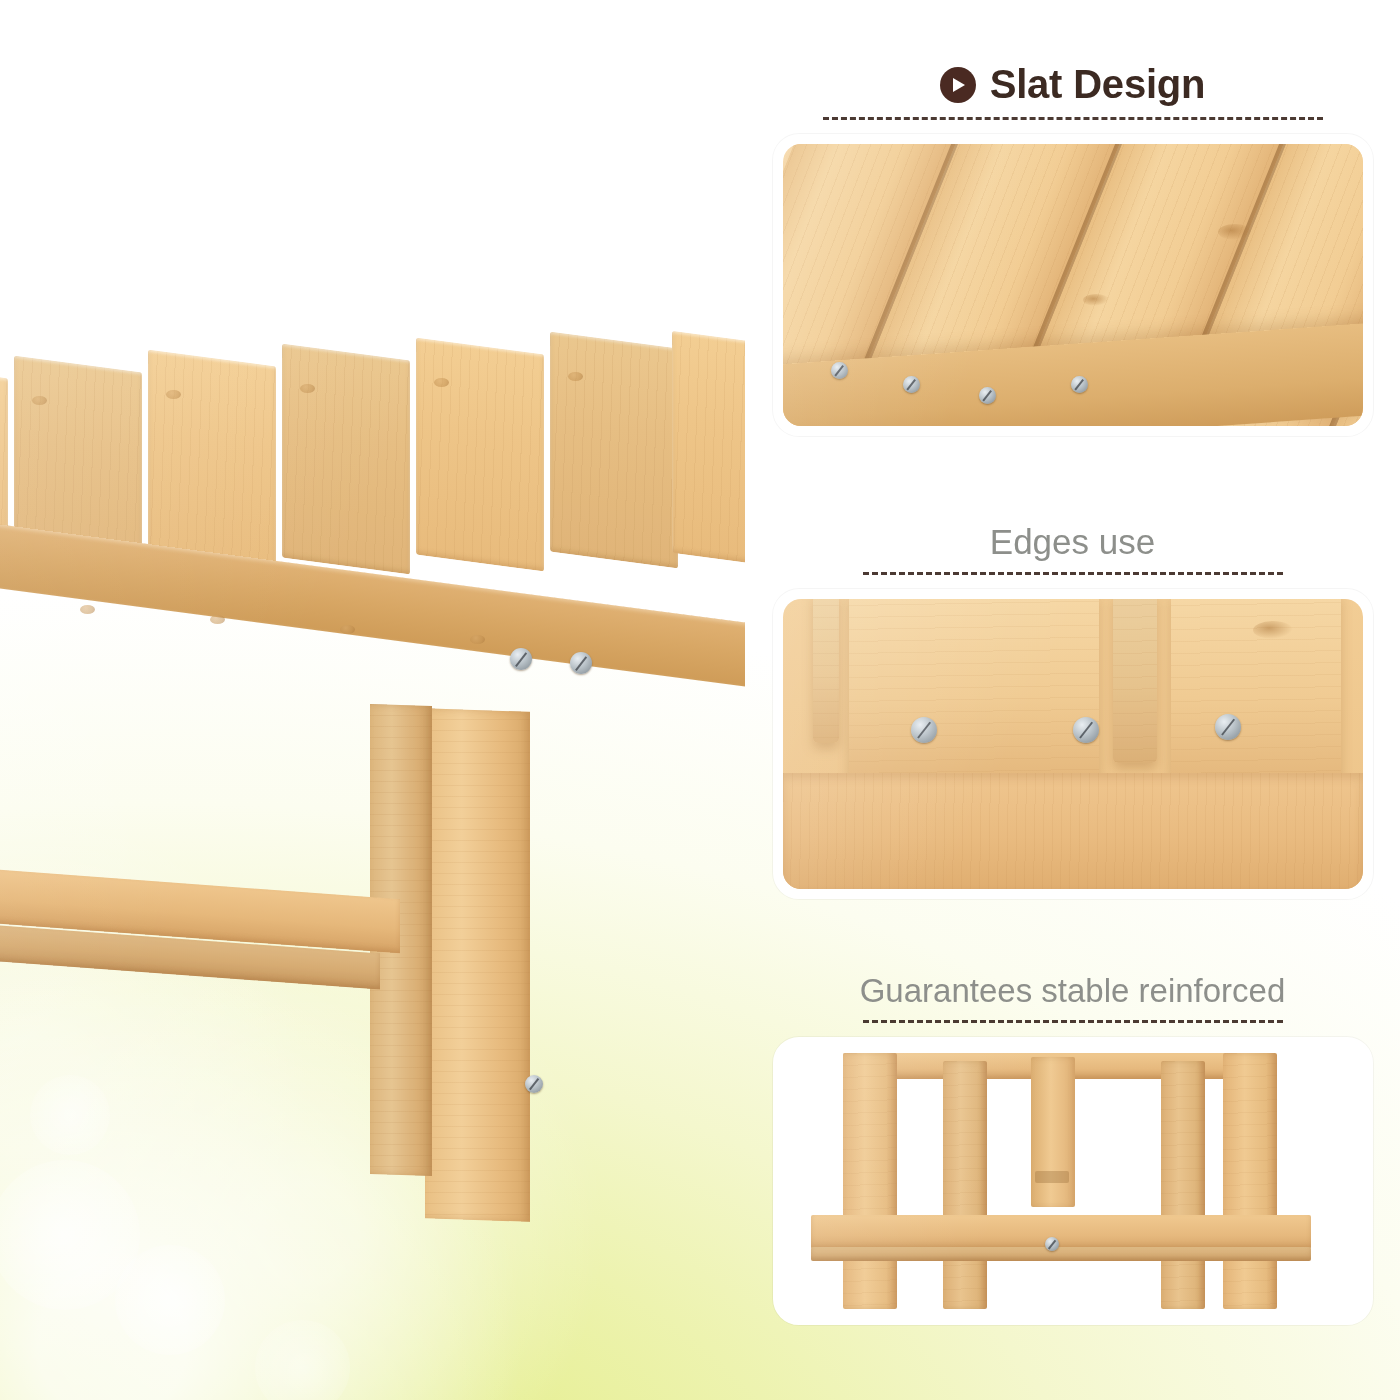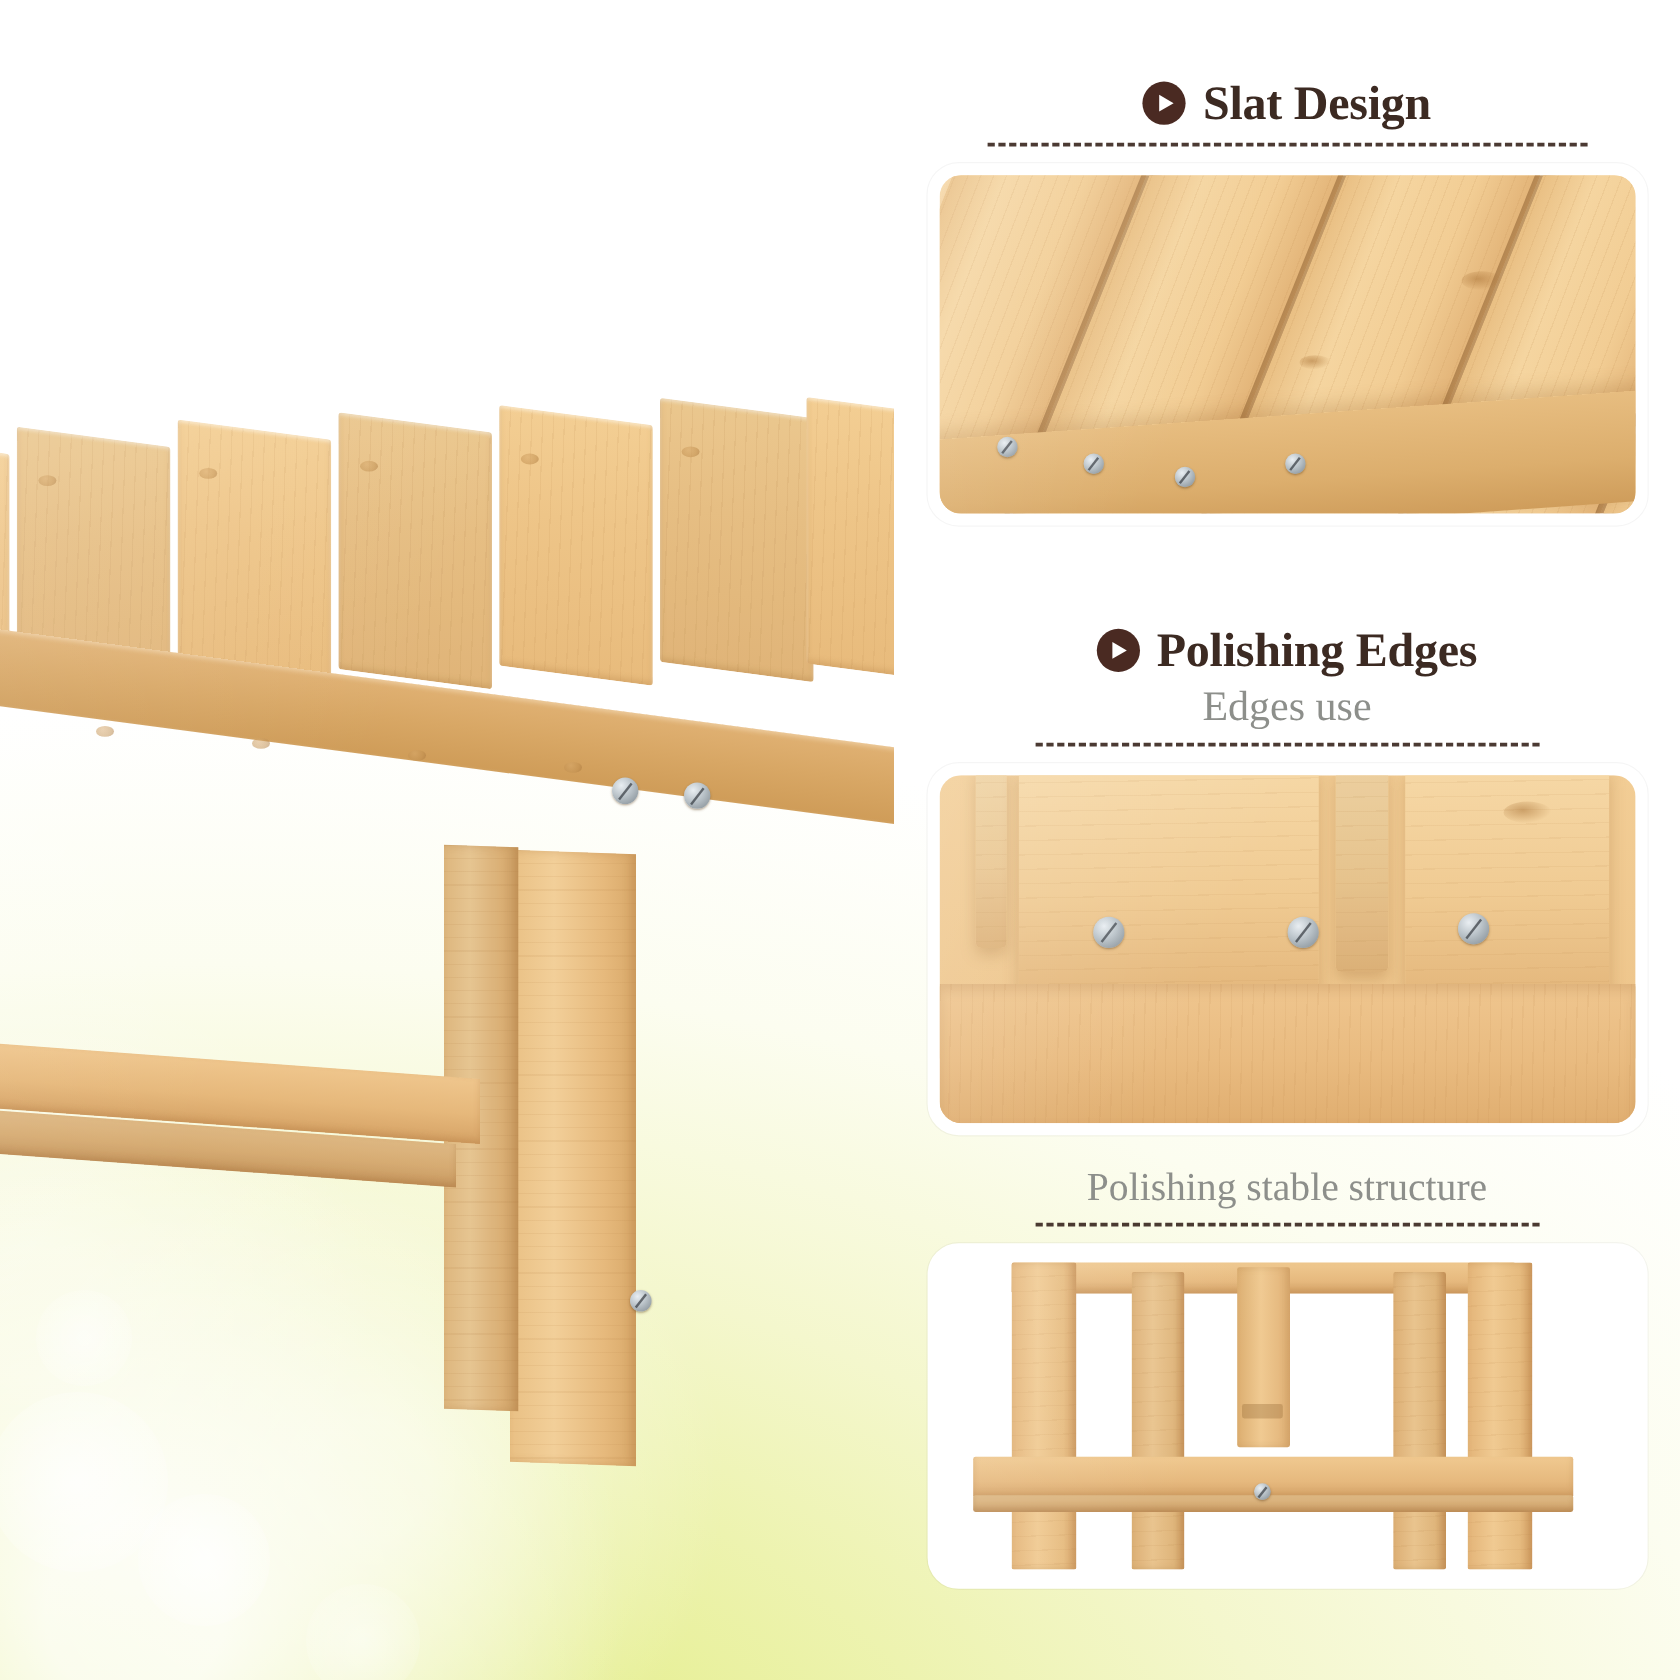--- a/index.html
+++ b/index.html
@@ -123,21 +123,20 @@
     position: absolute;
     right: 0;
     top: 0;
     width: 655px;
     height: 1400px;
   }
 
   .feature {
     position: absolute;
     width: 655px;
-    font-family: Liberation Serif, serif;
   }
 
   .feature-head {
     display: flex;
     align-items: center;
     justify-content: center;
     gap: 14px;
     padding: 0 18px;
   }
 
@@ -396,26 +395,20 @@
           <div class="screw" style="left:48px;  top:218px; width:17px; height:17px;"></div>
           <div class="screw" style="left:120px; top:232px; width:17px; height:17px;"></div>
           <div class="screw" style="left:196px; top:243px; width:17px; height:17px;"></div>
           <div class="screw" style="left:288px; top:232px; width:17px; height:17px;"></div>
           <div class="sheen"></div>
         </div>
       </div>
     </div>
 
     <div class="feature" style="top:518px;">
-      <div class="feature-head">
-        <span class="play-badge">
-            <span class="tri"></span>
-          </span>
-        <span class="feature-title">Polishing Edges</span>
-      </div>
       <div class="feature-sub">Edges use</div>
       <div class="dash-rule" style="width:420px;"></div>
 
       <div class="photo-card" style="width:580px; height:290px;">
         <div class="photo-inner ph2">
           <div class="block" style="left:30px;  width:26px;  height:150px; filter:brightness(.97);"></div>
           <div class="block" style="left:66px;  width:250px;"></div>
           <div class="block" style="left:330px; width:44px;  height:170px; filter:brightness(.96);"></div>
           <div class="block" style="left:388px; width:170px;"></div>
           <div class="under"></div>
@@ -424,21 +417,21 @@
           <div class="screw" style="left:128px; top:118px; width:26px; height:26px;"></div>
           <div class="screw" style="left:290px; top:118px; width:26px; height:26px;"></div>
           <div class="screw" style="left:432px; top:115px; width:26px; height:26px;"></div>
           <div class="knot" style="left:470px; top:22px; width:40px; height:18px; position:absolute; border-radius:50%; background:radial-gradient(ellipse at 40% 40%, rgba(165,110,50,0.5), rgba(165,110,50,0) 70%);"></div>
           <div class="sheen"></div>
         </div>
       </div>
     </div>
 
     <div class="feature" style="top:968px;">
-      <div class="feature-sub sm">Polishing stable structure</div>
+      <div class="feature-sub sm">Guarantees stable reinforced</div>
       <div class="dash-rule" style="width:420px;"></div>
 
       <div class="photo-card" style="width:580px; height:268px;">
         <div class="photo-inner ph3">
 
           <div class="hbar" style="left:60px; top:6px; width:420px; height:26px;"></div>
 
           <div class="wleg" style="left:60px;  top:6px;   width:54px; height:256px;"></div>
           <div class="wleg" style="left:160px; top:14px;  width:44px; height:248px; filter:brightness(.97);"></div>
           <div class="wleg" style="left:378px; top:14px;  width:44px; height:248px; filter:brightness(.97);"></div>

